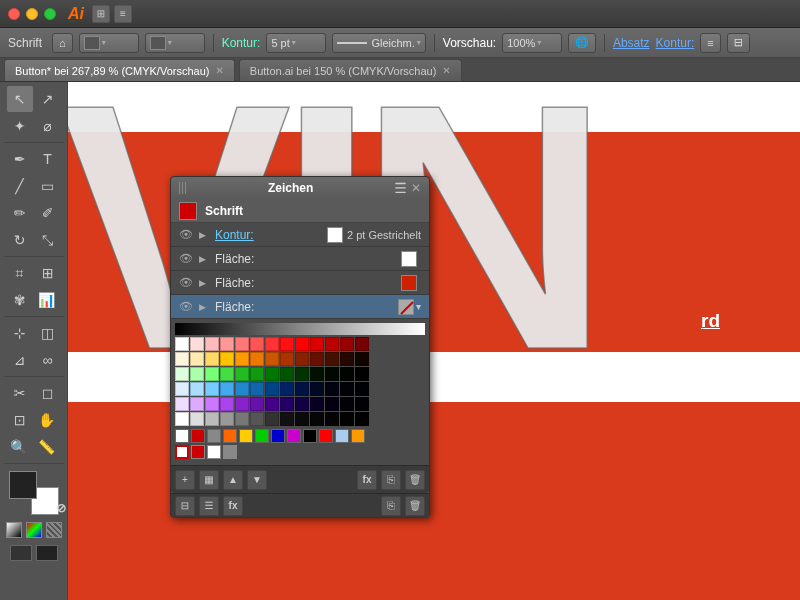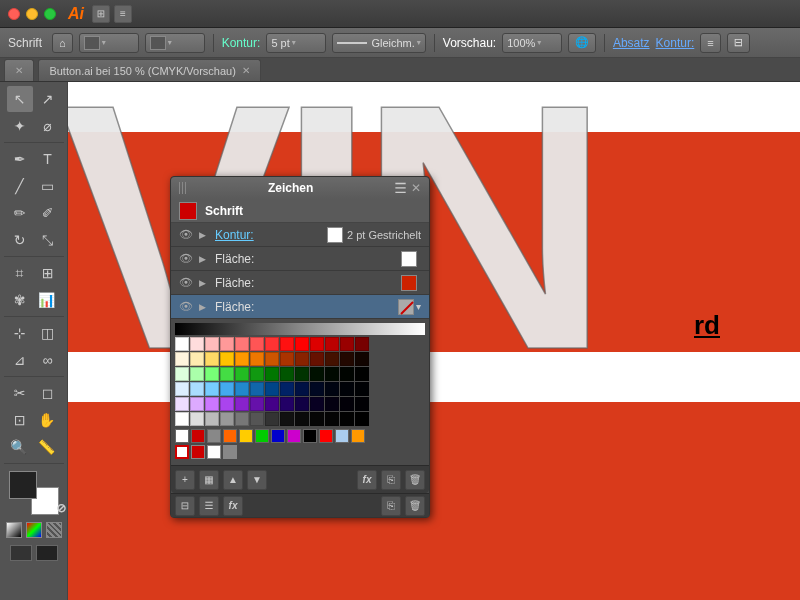--- a/index.html
+++ b/index.html
@@ -98,21 +98,21 @@
     .cs { width: 14px; height: 14px; border: 1px solid #666; cursor: pointer; }
 
     .panel-footer {
       height: 28px; background: #3a3a3a; border-top: 1px solid #2a2a2a;
       display: flex; align-items: center; padding: 0 4px; gap: 4px;
       border-radius: 0 0 4px 4px;
     }
     .footer-btn { width: 20px; height: 20px; background: #555; border: 1px solid #444; border-radius: 2px; display: flex; align-items: center; justify-content: center; color: #ccc; font-size: 10px; cursor: pointer; }
 
     
-    .fx-btn { font-style: italic; font-weight: bold; }
+    .fx-btn { font-weight: bold; }
   </style>
 </head>
 <body>
 
 <div id="titlebar">
   <div class="traffic-lights">
     <div class="tl tl-red"></div>
     <div class="tl tl-yellow"></div>
     <div class="tl tl-green"></div>
   </div>
@@ -154,20 +154,21 @@
   <div class="toolbar-btn">🌐</div>
   <div class="toolbar-separator"></div>
   <span class="zeichen-link">Absatz</span>
   <span class="absatz-link">Kontur:</span>
   <div class="toolbar-btn">≡</div>
   <div class="toolbar-btn">⊟</div>
 </div>
 
 <div id="tabbar">
   <div class="tab active">
+    <span>Button* bei 267,89 % (CMYK/Vorschau)</span>
     <span class="tab-close">✕</span>
   </div>
   <div class="tab">
     <span>Button.ai bei 150 % (CMYK/Vorschau)</span>
     <span class="tab-close">✕</span>
   </div>
 </div>
 
 <div id="main">
 
@@ -257,21 +258,21 @@
     <div style="position:absolute;top:320px;left:0;right:0;bottom:0;background:#d93a1b;"></div>
 
     <div style="position:absolute;top:-30px;left:-10px;font-size:350px;font-weight:900;color:#e8e8e8;font-family:Arial Black,Arial,sans-serif;line-height:1;opacity:0.95;letter-spacing:-5px;">V</div>
     <div style="position:absolute;top:-30px;left:210px;font-size:350px;font-weight:900;color:#e8e8e8;font-family:Arial Black,Arial,sans-serif;line-height:1;opacity:0.95;">I</div>
     <div style="position:absolute;top:-30px;left:290px;font-size:350px;font-weight:900;color:#e8e8e8;font-family:Arial Black,Arial,sans-serif;line-height:1;opacity:0.95;letter-spacing:-5px;">N</div>
 
     <div style="position:absolute;top:-30px;left:-10px;font-size:350px;font-weight:900;color:transparent;font-family:Arial Black,Arial,sans-serif;line-height:1;-webkit-text-stroke:1.5px rgba(100,100,100,0.7);letter-spacing:-5px;">V</div>
     <div style="position:absolute;top:-30px;left:210px;font-size:350px;font-weight:900;color:transparent;font-family:Arial Black,Arial,sans-serif;line-height:1;-webkit-text-stroke:1.5px rgba(100,100,100,0.7);">I</div>
     <div style="position:absolute;top:-30px;left:290px;font-size:350px;font-weight:900;color:transparent;font-family:Arial Black,Arial,sans-serif;line-height:1;-webkit-text-stroke:1.5px rgba(100,100,100,0.7);letter-spacing:-5px;">N</div>
 
-    <div style="position:absolute;top:228px;right:80px;font-size:26px;font-weight:bold;color:#000000;text-decoration:underline;">rd</div>
+    <div style="position:absolute;top:228px;right:80px;font-size:19px;font-weight:bold;color:#ffffff;text-decoration:underline;">rd</div>
 
     <div id="aussehen-panel">
 
       <div class="panel-header">
         <div class="panel-drag"></div>
         <span class="panel-title">Zeichen</span>
         <div style="display:flex;align-items:center;gap:4px;">
           <span style="color:#ccc;cursor:pointer;font-size:14px;">☰</span>
           <span style="color:#aaa;cursor:pointer;">✕</span>
         </div>

